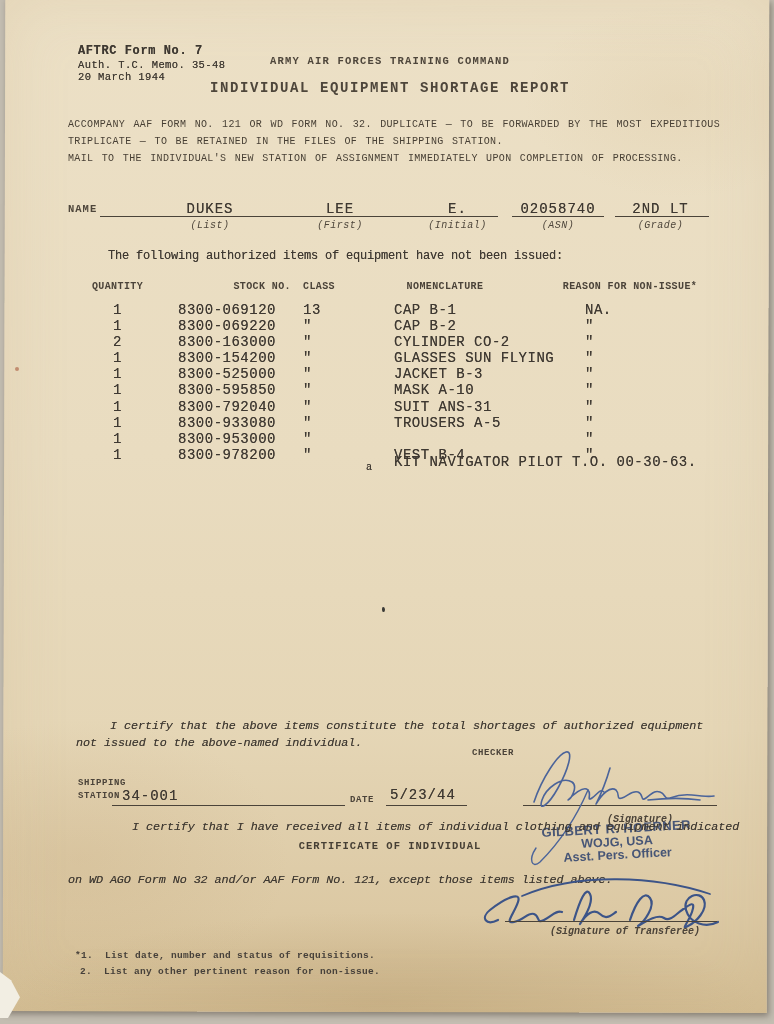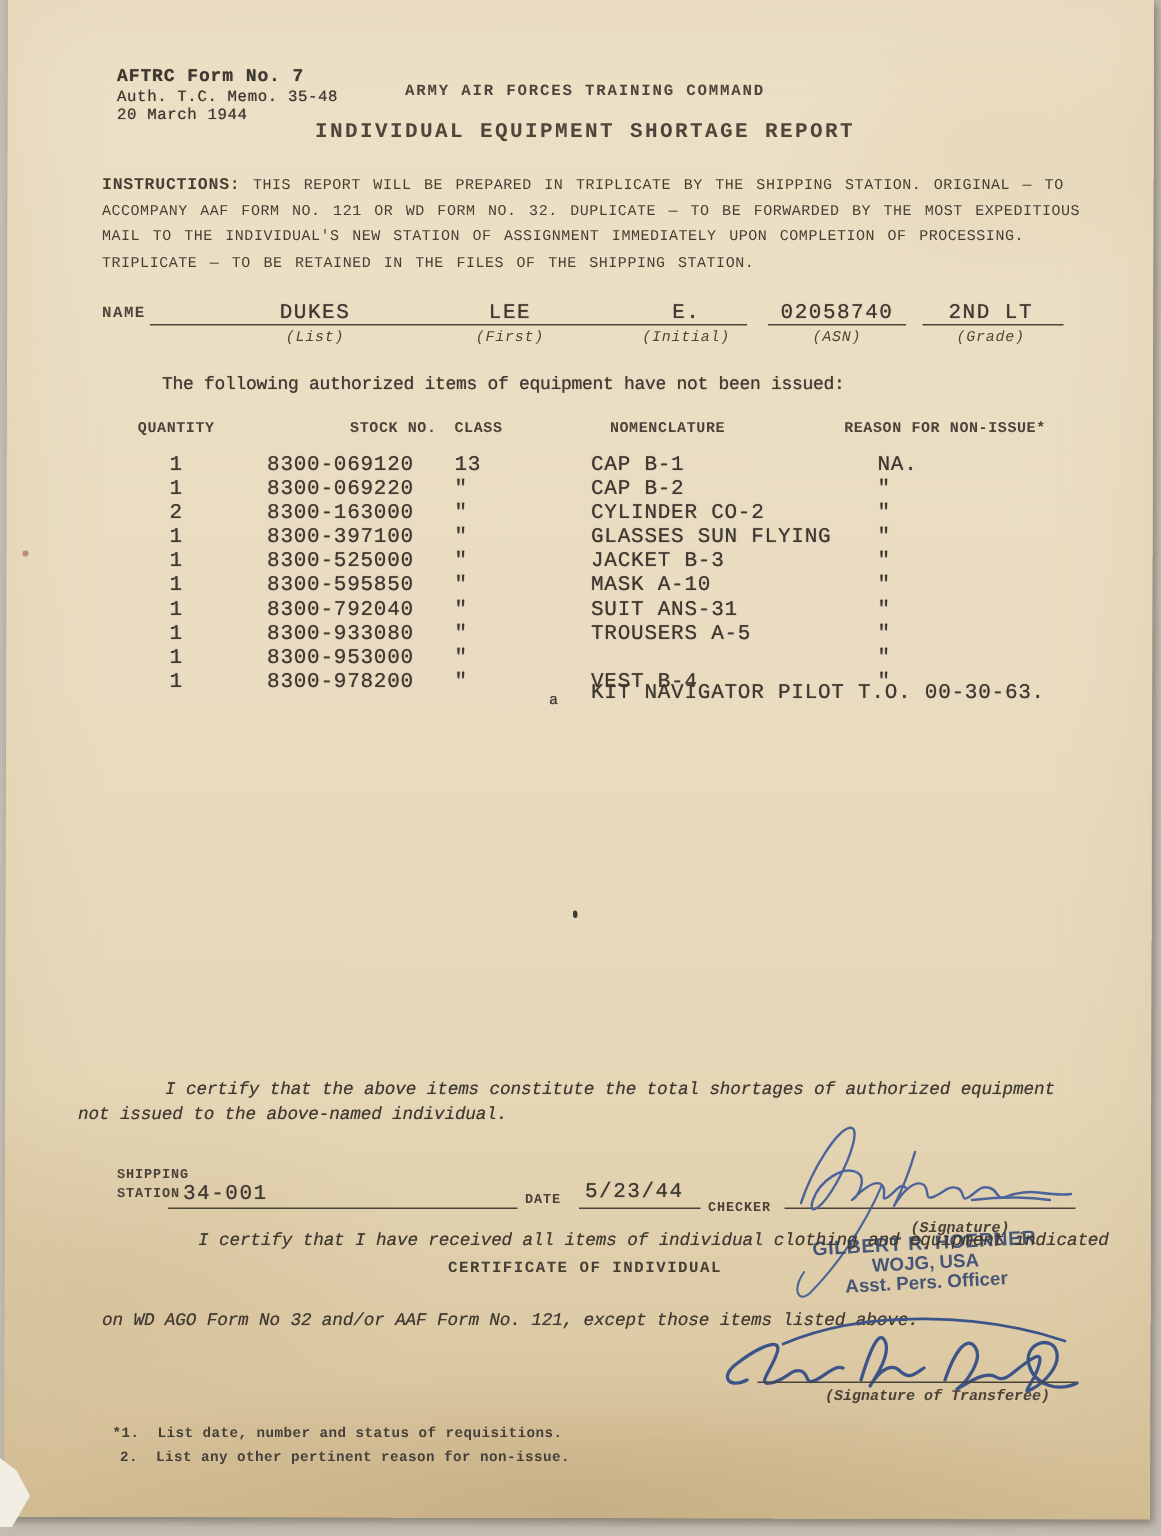--- a/index.html
+++ b/index.html
@@ -70,25 +70,23 @@
 
 <div class="paper"></div>
 
 <div class="abs formno typed" style="left:78px;top:44px;">AFTRC Form No. 7</div>
 <div class="abs formsub typed" style="left:78px;top:59px;">Auth. T.C. Memo. 35-48</div>
 <div class="abs formsub typed" style="left:78px;top:71px;">20 March 1944</div>
 <div class="abs cmd print ctr" style="left:90px;top:55px;width:600px;">ARMY AIR FORCES TRAINING COMMAND</div>
 <div class="abs title print ctr" style="left:90px;top:80px;width:600px;">INDIVIDUAL EQUIPMENT SHORTAGE REPORT</div>
 
 <div class="abs instr" style="left:68px;top:116px;width:660px;">
-  <div class="nowrap"><span class="lbl">INSTRUCTIONS:</span>
-    <span>THIS REPORT WILL BE PREPARED IN TRIPLICATE BY THE SHIPPING STATION. ORIGINAL — TO</span></div>
   <div class="nowrap">ACCOMPANY AAF FORM NO. 121 OR WD FORM NO. 32. DUPLICATE — TO BE FORWARDED BY THE MOST EXPEDITIOUS</div>
+  <div class="nowrap">TRIPLICATE — TO BE RETAINED IN THE FILES OF THE SHIPPING STATION.</div>
   <div class="nowrap">MAIL TO THE INDIVIDUAL'S NEW STATION OF ASSIGNMENT IMMEDIATELY UPON COMPLETION OF PROCESSING.</div>
-  <div class="nowrap">TRIPLICATE — TO BE RETAINED IN THE FILES OF THE SHIPPING STATION.</div>
 </div>
 
 <div class="abs namelbl print" style="left:68px;top:203px;">NAME</div>
 <div class="abs rule" style="left:100px;top:216px;width:398px;"></div>
 <div class="abs rule" style="left:512px;top:216px;width:92px;"></div>
 <div class="abs rule" style="left:615px;top:216px;width:94px;"></div>
 <div class="abs nval typed ctr" style="left:150px;top:201px;width:120px;text-align:center;">DUKES</div>
 <div class="abs nval typed ctr" style="left:280px;top:201px;width:120px;">LEE</div>
 <div class="abs nval typed ctr" style="left:400px;top:201px;width:115px;">E.</div>
 <div class="abs nval typed ctr" style="left:512px;top:201px;width:92px;">02058740</div>
@@ -123,21 +121,21 @@
 </div>
 <div class="trow" style="top:334px;">
   <span class="cell c-qty typed">2</span>
   <span class="cell c-stock typed">8300-163000</span>
   <span class="cell c-class typed">"</span>
   <span class="cell c-nom typed">CYLINDER CO-2</span>
   <span class="cell c-reason typed">"</span>
 </div>
 <div class="trow" style="top:350px;">
   <span class="cell c-qty typed">1</span>
-  <span class="cell c-stock typed">8300-397100</span>
+  <span class="cell c-stock typed">8300-154200</span>
   <span class="cell c-class typed">"</span>
   <span class="cell c-nom typed">GLASSES SUN FLYING</span>
   <span class="cell c-reason typed">"</span>
 </div>
 <div class="trow" style="top:366px;">
   <span class="cell c-qty typed">1</span>
   <span class="cell c-stock typed">8300-525000</span>
   <span class="cell c-class typed">"</span>
   <span class="cell c-nom typed">JACKET B-3</span>
   <span class="cell c-reason typed">"</span>
@@ -174,30 +172,30 @@
   <span class="cell c-stock typed">8300-978200</span>
   <span class="cell c-class typed">"</span>
   <span class="cell c-nom typed">VEST B-4</span>
   <span class="cell c-reason typed">"</span>
 </div>
 
 <div class="abs kitpre typed" style="left:366px;top:462px;">a</div>
 <div class="abs kit typed nowrap" style="left:394px;top:454px;">KIT NAVIGATOR PILOT T.O. 00-30-63.</div>
 
 <div class="abs cert nowrap" style="left:110px;top:719px;text-align:right;">I certify that the above items constitute the total shortages of authorized equipment</div>
-<div class="abs cert nowrap" style="left:52px;top:736px;">not issued to the above-named individual.</div>
+<div class="abs cert nowrap" style="left:76px;top:736px;">not issued to the above-named individual.</div>
 
 <div class="abs slbl" style="left:78px;top:778px;">SHIPPING</div>
 <div class="abs slbl" style="left:78px;top:791px;">STATION</div>
 <div class="abs sval typed" style="left:122px;top:788px;">34-001</div>
 <div class="abs rule" style="left:112px;top:805px;width:233px;"></div>
 <div class="abs slbl" style="left:350px;top:795px;">DATE</div>
 <div class="abs sval typed" style="left:390px;top:787px;">5/23/44</div>
 <div class="abs rule" style="left:386px;top:805px;width:81px;"></div>
-<div class="abs slbl" style="left:472px;top:800px;text-align:right;">CHECKER</div>
+<div class="abs slbl" style="left:472px;top:748px;text-align:right;">CHECKER</div>
 <div class="abs rule" style="left:523px;top:805px;width:194px;"></div>
 
 <svg class="abs sig-svg" style="left:488px;top:748px;" width="232" height="125" viewBox="0 0 232 125">
   <path stroke-width="1.6" d="M46,54 C54,30 70,6 78,4 C86,2 80,22 70,40 C60,58 50,64 54,52 C58,40 74,28 84,34 C90,38 84,50 80,52 C88,44 96,38 100,42 C104,46 98,54 104,50 C110,46 112,40 116,44"></path>
   <path stroke-width="1.6" d="M122,20 C118,34 112,48 108,56 C114,46 122,38 128,42 C132,46 128,52 134,50 C140,48 144,42 150,44 C156,46 152,54 158,50 C164,46 166,42 172,44 C178,46 176,52 182,50 C190,47 196,46 204,47 C212,48 220,49 226,48"></path>
   <path stroke-width="1.4" d="M100,42 C88,70 70,96 52,114 C44,121 40,112 48,100"></path>
   <path stroke-width="1.6" d="M160,52 C178,50 198,50 212,52"></path>
 </svg>
 <div class="abs sigcap ctr" style="left:580px;top:814px;width:120px;">(Signature)</div>
 

